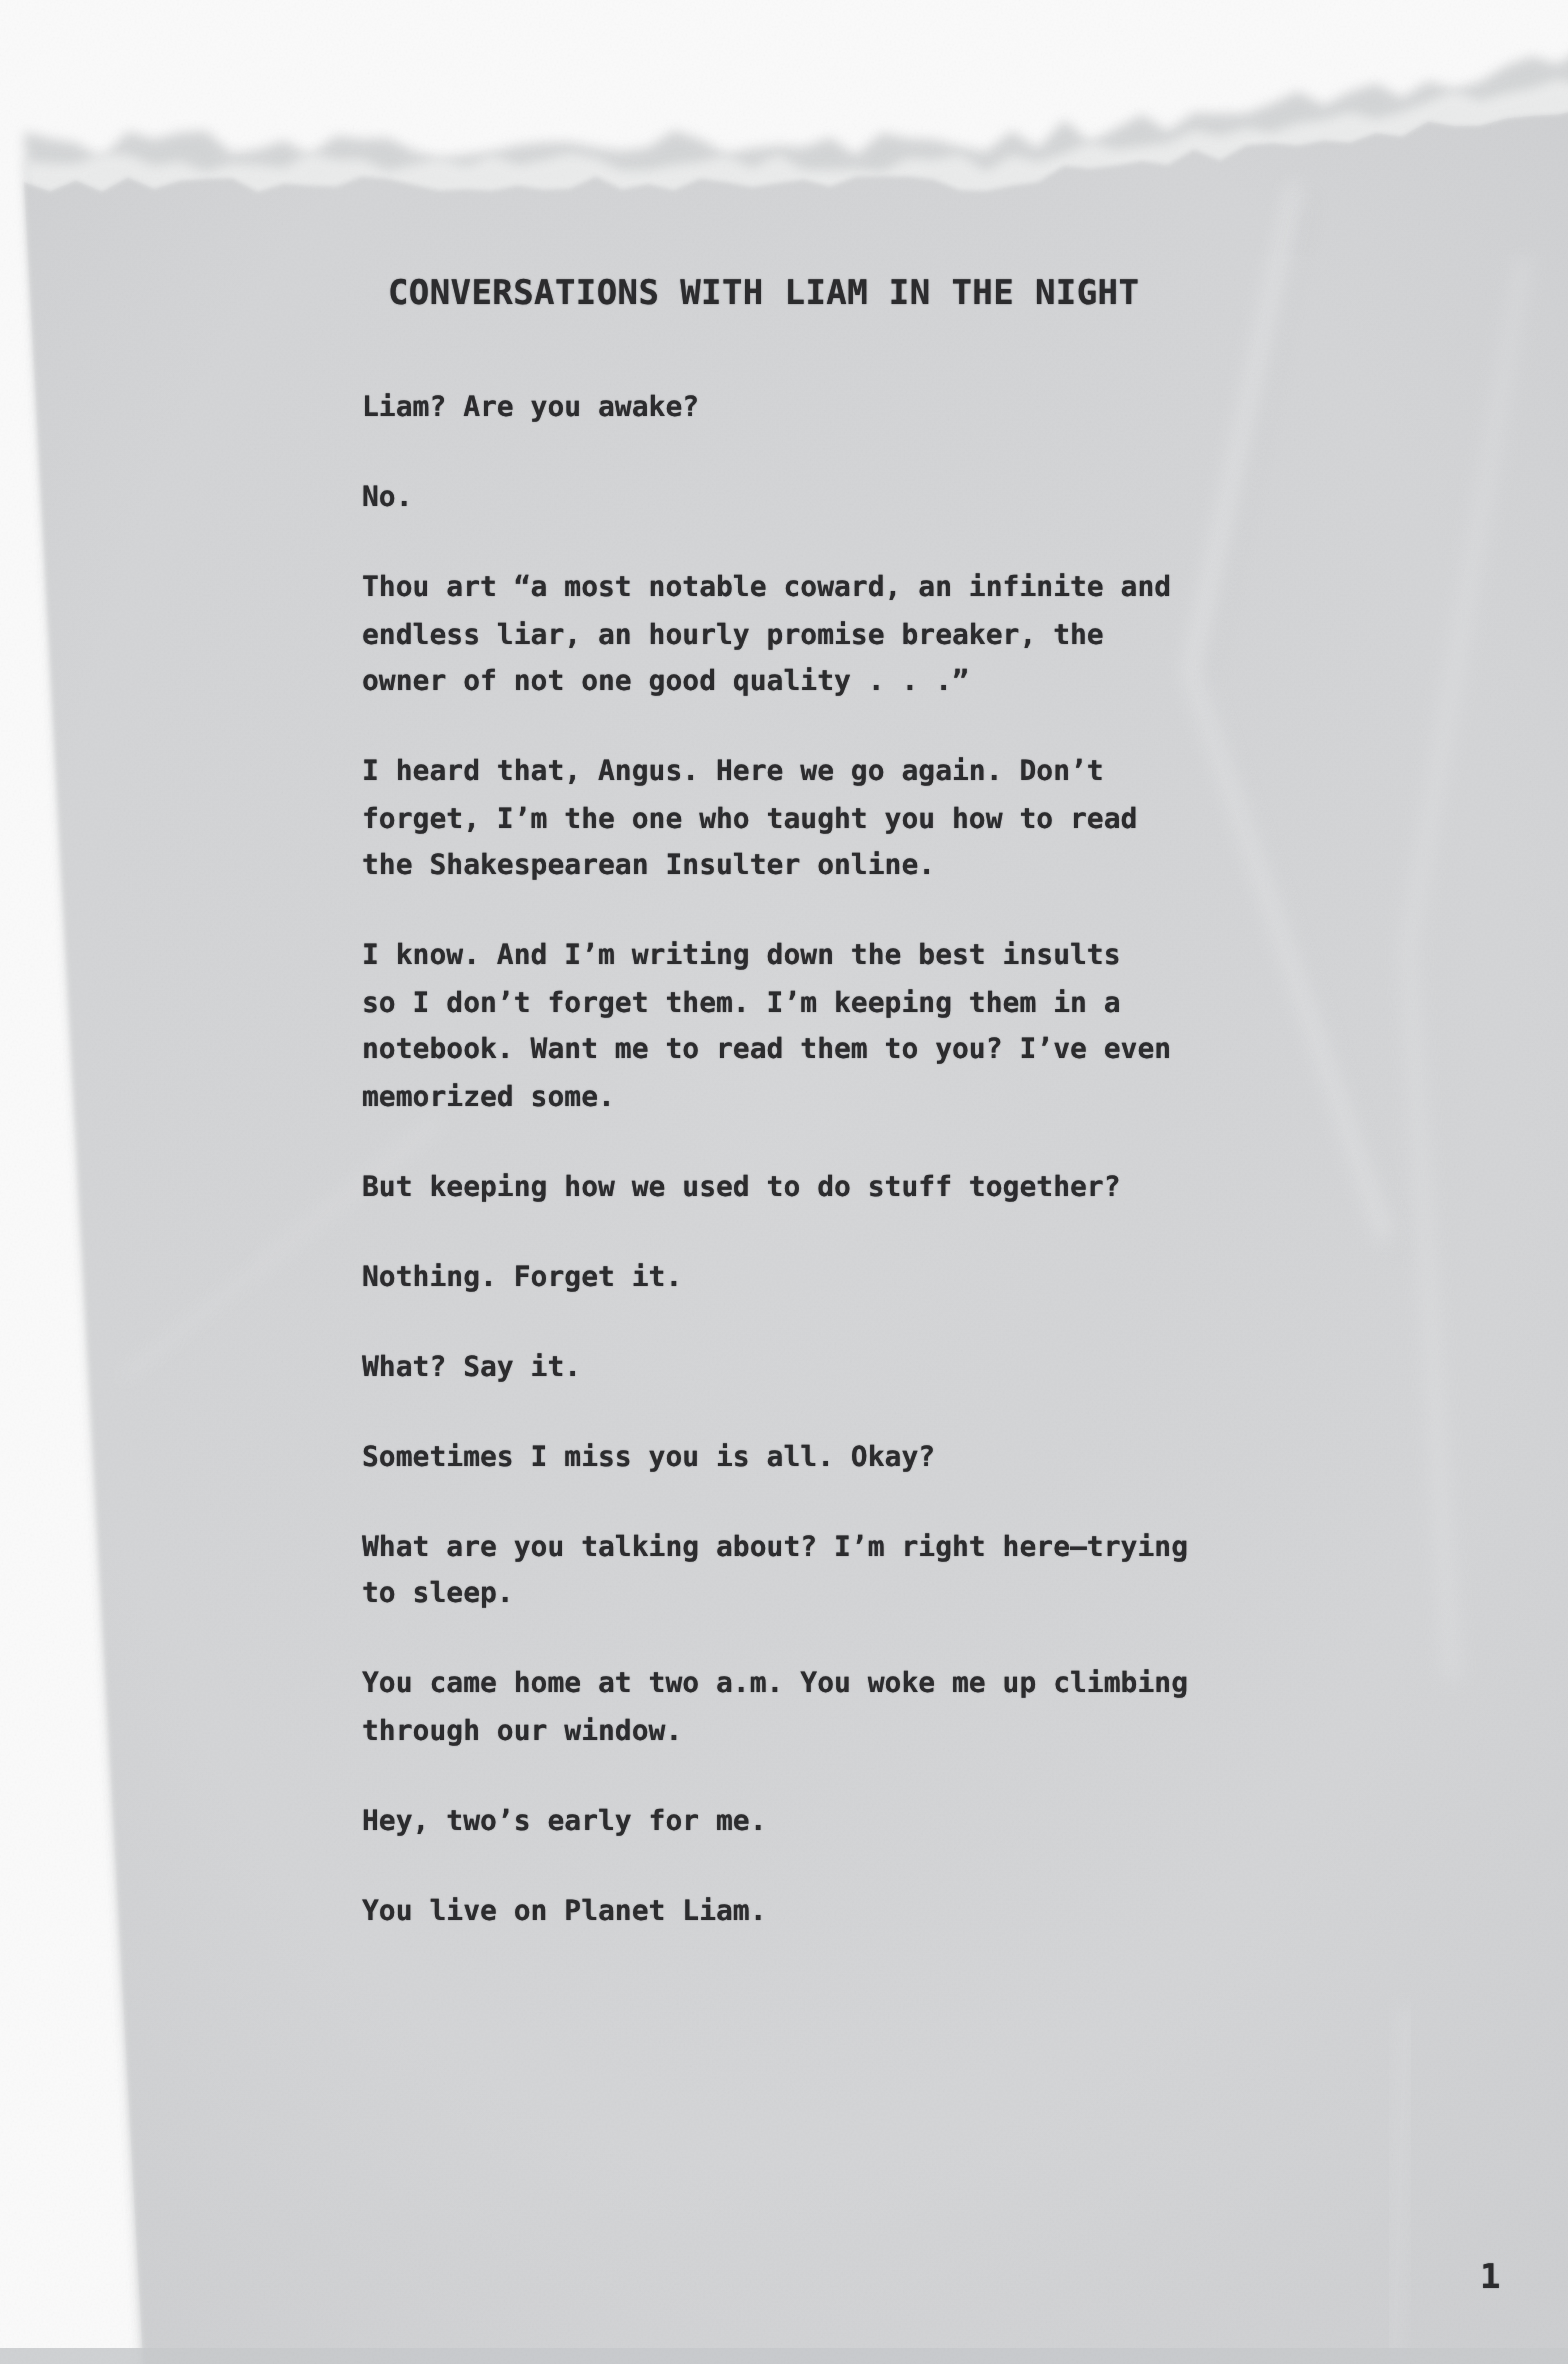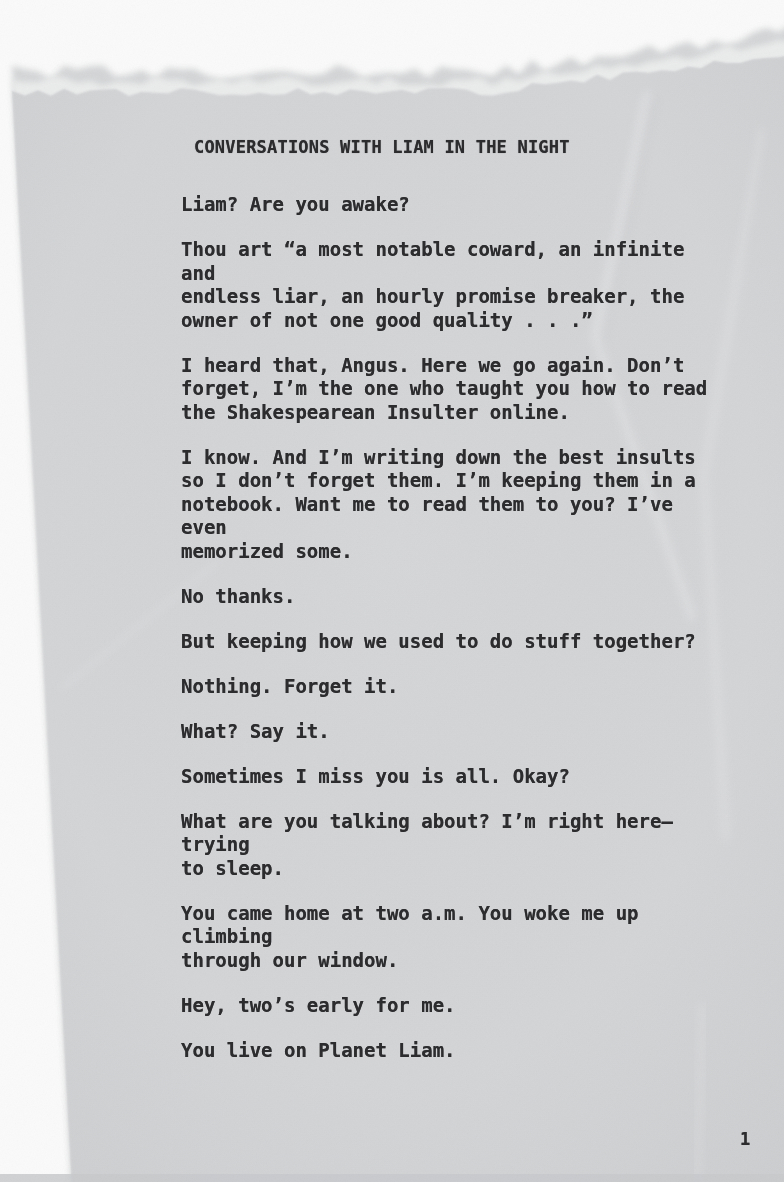--- a/index.html
+++ b/index.html
@@ -35,21 +35,21 @@
   .sheet-text h1{
     font-size:17px;
     line-height:30px;
     font-weight:bold;
     letter-spacing:.2px;
     white-space:nowrap;
     margin:0 0 31px 13px;
     text-shadow:0 0 .7px rgba(40,40,44,.75);
   }
   .sheet-text p{
-    font-size:19px;
+    font-size:14px;
     line-height:23.5px;
     font-weight:bold;
     white-space:pre-line;
     margin:0 0 21.5px 0;
     text-shadow:0 0 .6px rgba(40,40,44,.7);
   }
   .page-number{
     position:absolute;
     left:740px;
     top:1128px;
@@ -110,31 +110,31 @@
     </g>
 
     <rect x="0" y="1174" width="784" height="8" fill="var(--scan_edge)" opacity="0.85"></rect>
 
     <rect x="0" y="0" width="784" height="1182" filter="url(#grain)"></rect>
   </svg>
 
   <div class="sheet-text">
     <h1>CONVERSATIONS WITH LIAM IN THE NIGHT</h1>
     <p>Liam? Are you awake?</p>
+    <p>No.</p>
     <p>Thou art “a most notable coward, an infinite and
 endless liar, an hourly promise breaker, the
 owner of not one good quality . . .”</p>
     <p>I heard that, Angus. Here we go again. Don’t
 forget, I’m the one who taught you how to read
 the Shakespearean Insulter online.</p>
     <p>I know. And I’m writing down the best insults
 so I don’t forget them. I’m keeping them in a
 notebook. Want me to read them to you? I’ve even
 memorized some.</p>
-    <p>No thanks.</p>
     <p>But keeping how we used to do stuff together?</p>
     <p>Nothing. Forget it.</p>
     <p>What? Say it.</p>
     <p>Sometimes I miss you is all. Okay?</p>
     <p>What are you talking about? I’m right here—trying
 to sleep.</p>
     <p>You came home at two a.m. You woke me up climbing
 through our window.</p>
     <p>Hey, two’s early for me.</p>
     <p>You live on Planet Liam.</p>

